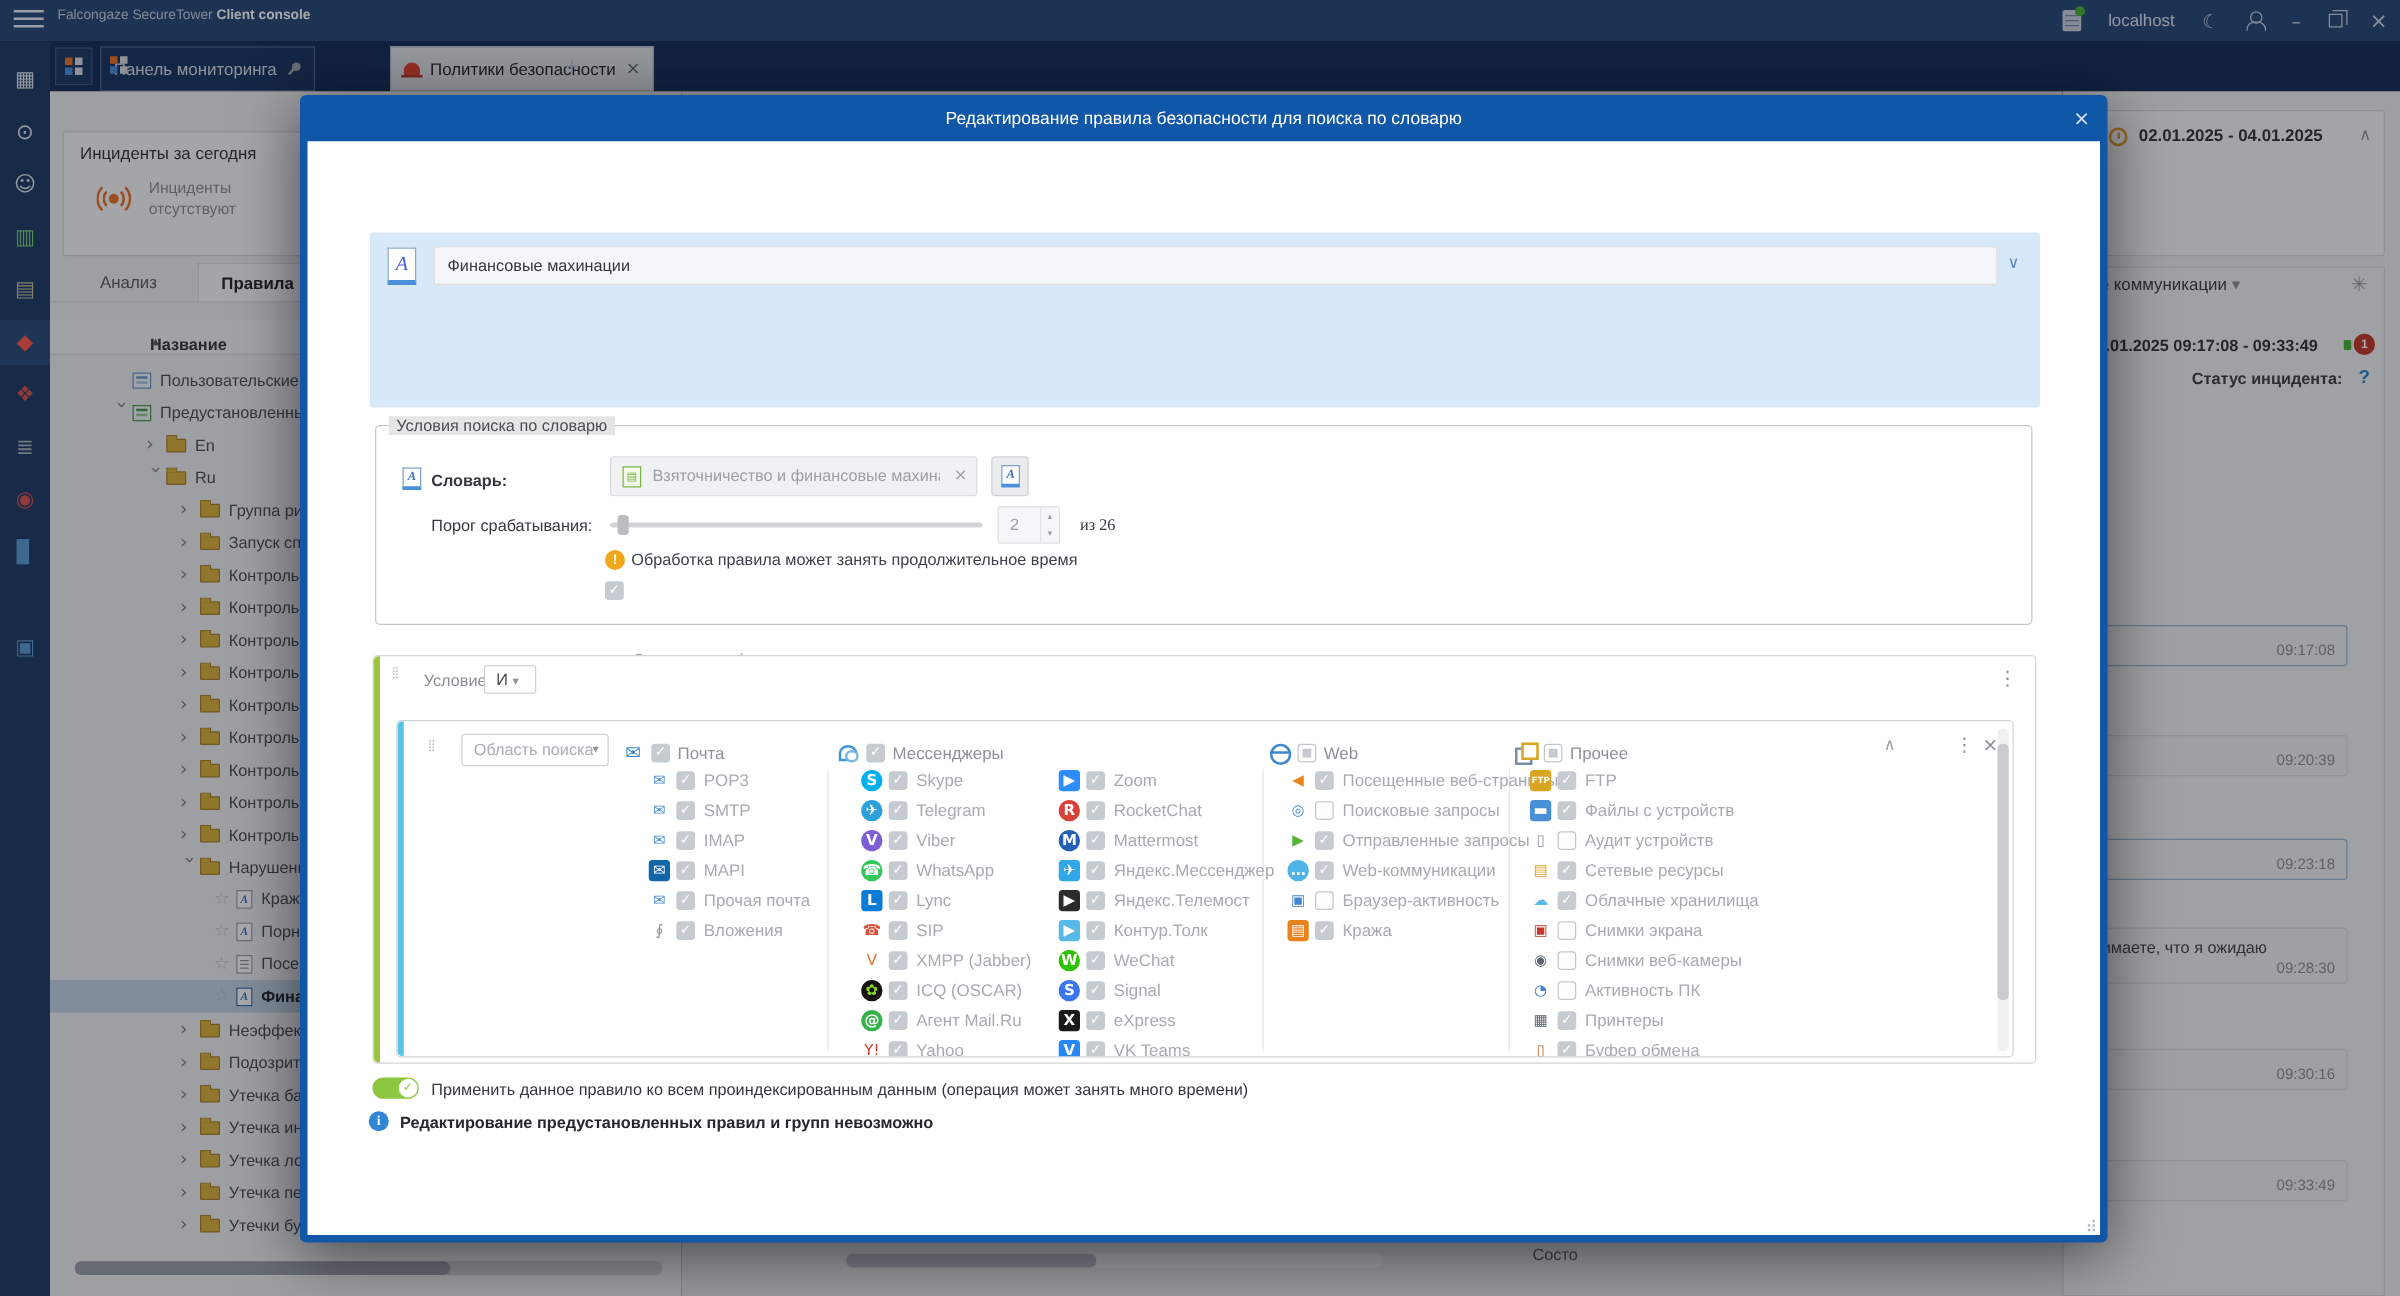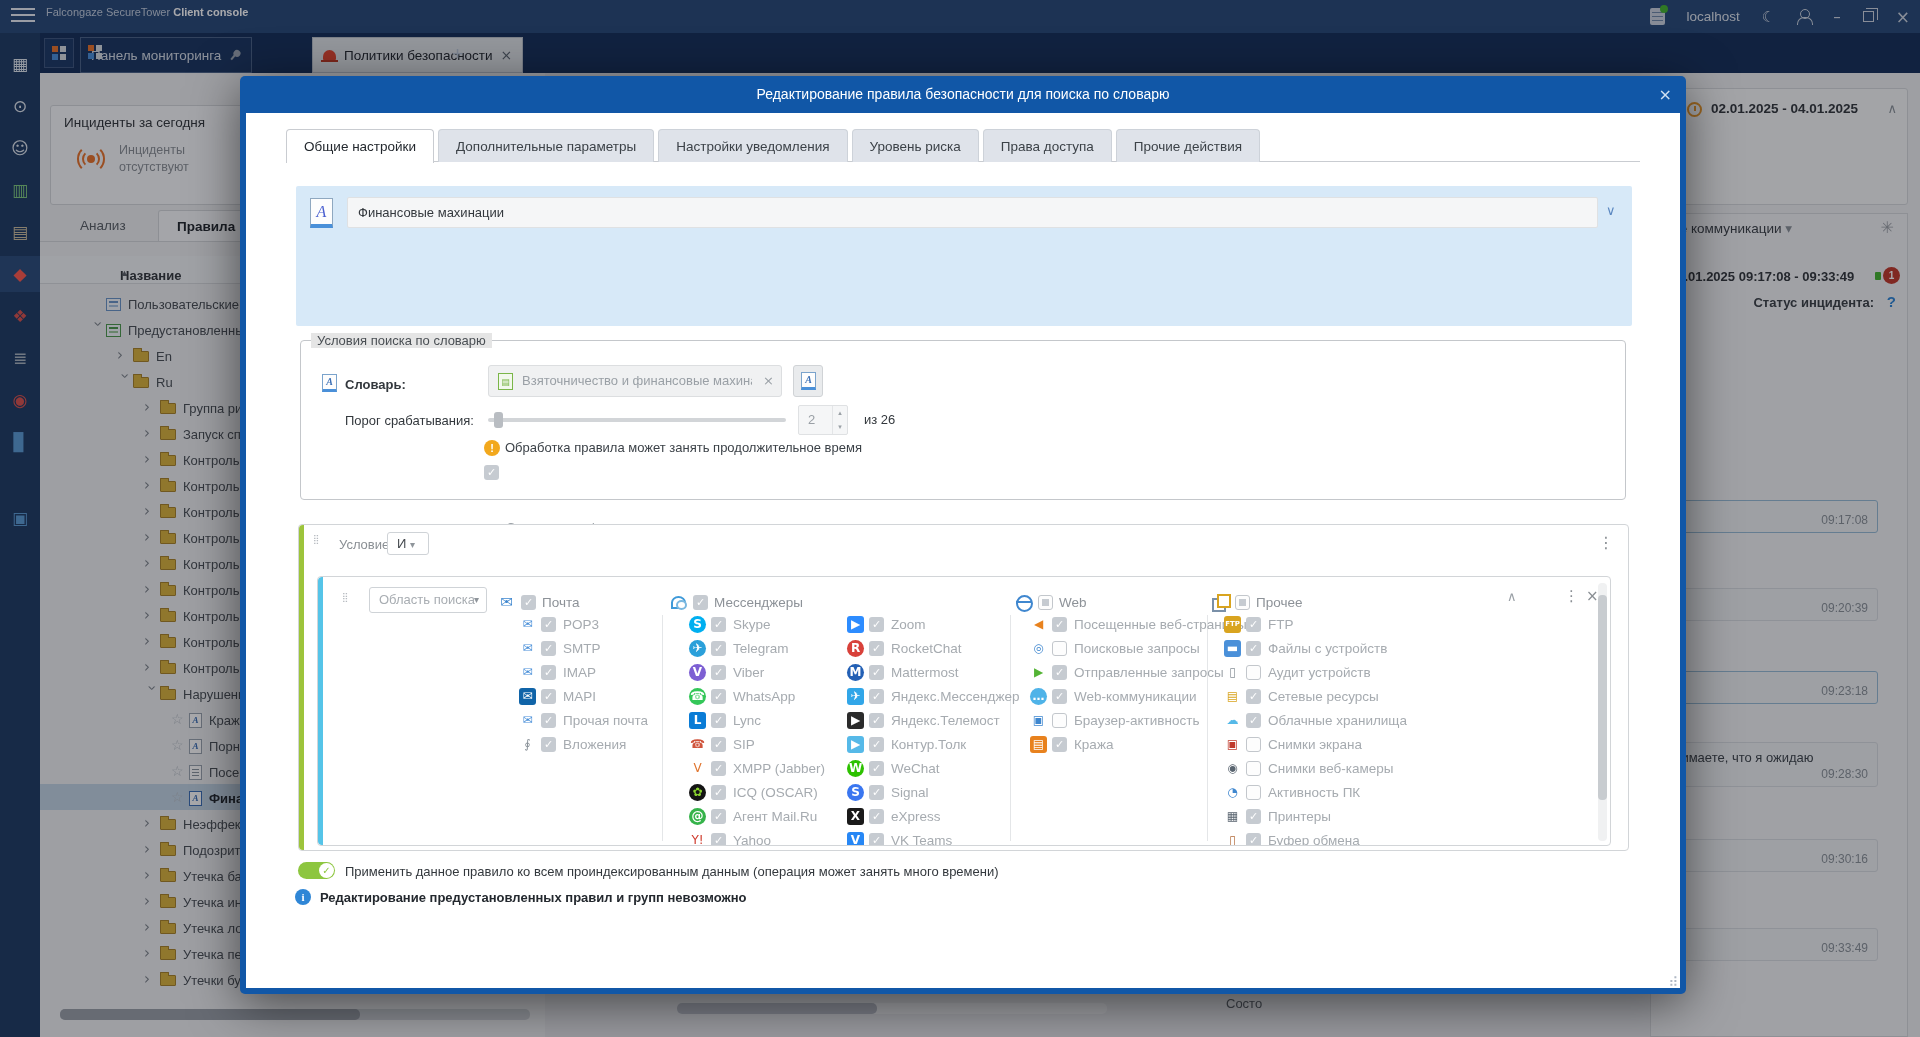--- a/index.html
+++ b/index.html
@@ -130,21 +130,21 @@
   .ico-book { position:absolute; left:9px; top:7px; width:15px; height:17px; background:#f2f8ec; border:1px solid #7ab648; color:#7ab648; font-size:9px; text-align:center; line-height:16px; font-family:"DejaVu Sans",sans-serif; }
   #dict-chip .chip-txt { position:absolute; left:33px; top:7px; color:#9aa0a6; font-size:13px; white-space:nowrap; overflow:hidden; width:230px; }
   #dict-chip .chip-x { position:absolute; right:7px; top:7px; color:#9aa0a6; font-family:"DejaVu Sans",sans-serif; }
   #dict-add-btn { position:absolute; left:492px; top:24px; width:30px; height:32px; background:#e9ebed; border:1px solid #d0d3d6; border-radius:3px; }
   #thr-label { position:absolute; left:44px; top:72px; color:#33383d; }
   #thr-slider { position:absolute; left:187px; top:77px; width:298px; height:4px; background:#d2d5d8; border-radius:2px; }
   #thr-thumb { position:absolute; left:6px; top:-6px; width:9px; height:16px; background:#b9bdc2; border-radius:3px; }
   #thr-spin { position:absolute; left:497px; top:64px; width:50px; height:30px; background:#f5f6f7; border:1px solid #dfe1e3; border-radius:2px; }
   #thr-spin .val { position:absolute; left:9px; top:6px; color:#9aa0a6; }
   #thr-spin .arrows { position:absolute; right:0; top:0; width:15px; height:100%; border-left:1px solid #e3e5e7; font-size:7px; color:#9aa0a6; text-align:center; line-height:14px; font-family:"DejaVu Sans",sans-serif; }
-  #thr-max { position:absolute; left:563px; top:71px; color:#33383d; }
+  #thr-max { position:absolute; left:563px; top:71px; color:#33383d;font-family:Liberation Serif, serif; }
   .warn-ico { position:absolute; width:16px; height:16px; border-radius:50%; background:#f2a81d; color:#fff; font-weight:bold; text-align:center; line-height:16px; font-size:11px; }
   #warn-txt { position:absolute; left:204px; top:99px; color:#3c4248; }
   #morph-cb { position:absolute; left:183px; top:124px; width:15px; height:15px; border-radius:3px; background:#c6cbd1; color:#fff; font-size:11px; font-weight:bold; text-align:center; line-height:15px; }
   #morph-lbl { position:absolute; left:205px; top:135px; color:#9aa0a6;margin-top:44px; }
 
   #cond-outer { position:absolute; left:58px; top:448px; width:1331px; height:327px; border:1px solid #d2d5d8; border-radius:4px; background:#fff; }
   #cond-outer .greenbar { position:absolute; left:0; top:0; bottom:0; width:5px; background:#9dc43b; border-radius:4px 0 0 4px; }
   .handle { position:absolute; width:8px; height:14px; color:#b6bbc0; font-size:9px; line-height:5px; letter-spacing:1px; font-family:"DejaVu Sans",sans-serif; }
   #cond-label { position:absolute; left:40px; top:12px; color:#8a8f94; }
   .mini-select { position:absolute; background:#fff; border:1px solid #cfd3d7; border-radius:3px; color:#44494e; }
@@ -351,21 +351,20 @@
       </div>
   </div>
 
   <div id="dim"></div>
 
   <div id="modal">
     <div id="m-title">Редактирование правила безопасности для поиска по словарю</div>
     <div id="m-close">×</div>
     <div id="m-body"></div>
 
-    <div id="m-tabs"><div class="m-tab active">Общие настройки</div><div class="m-tab">Дополнительные параметры</div><div class="m-tab">Настройки уведомления</div><div class="m-tab">Уровень риска</div><div class="m-tab">Права доступа</div><div class="m-tab">Прочие действия</div></div>
 
     <div id="name-panel">
       <span class="ico-A">A</span>
       <div id="name-input">Финансовые махинации</div>
       <span id="name-chevron">∨</span>
     </div>
 
     <div id="dict-group">
       <span id="dict-legend">Условия поиска по словарю</span>
       <span class="ico-dict" style="left:21px; top:33px;">A</span>

